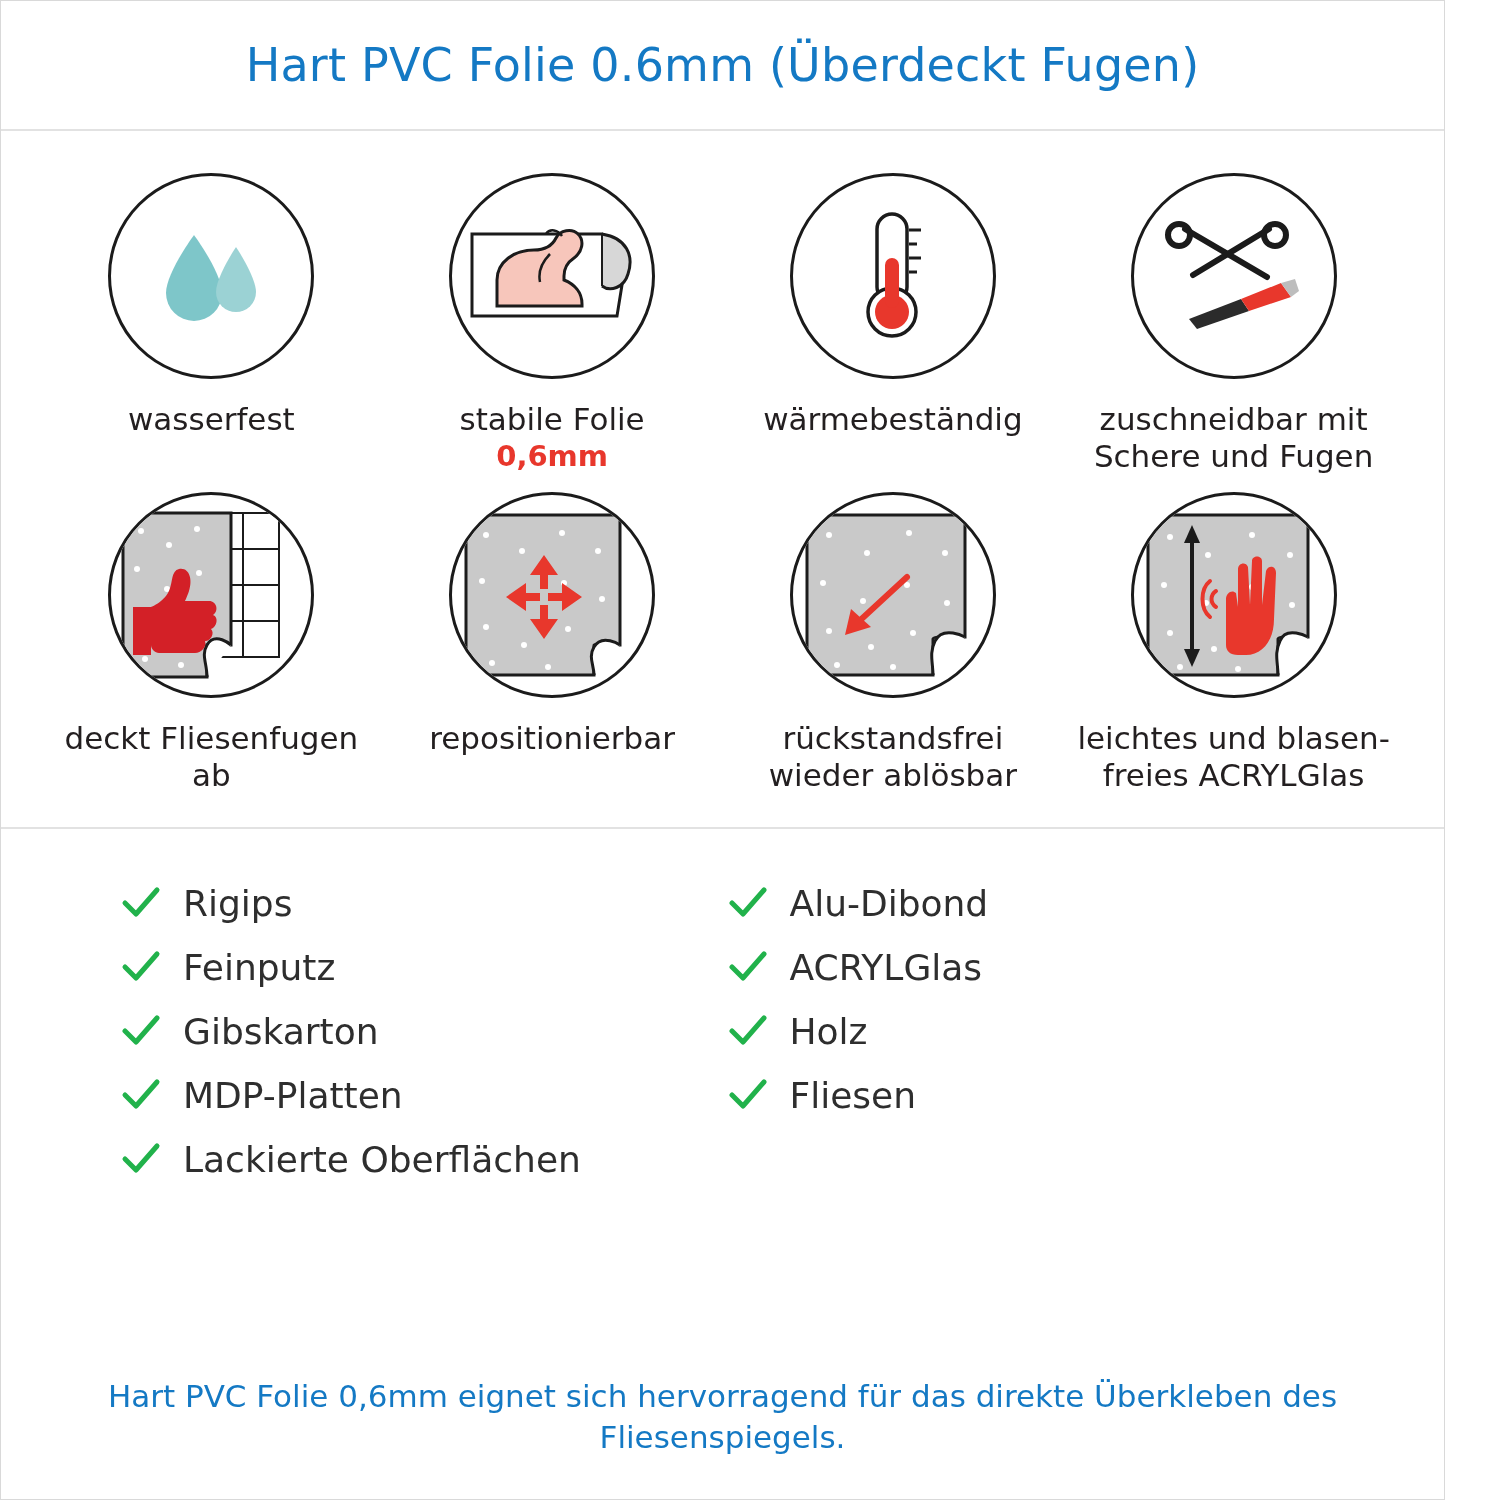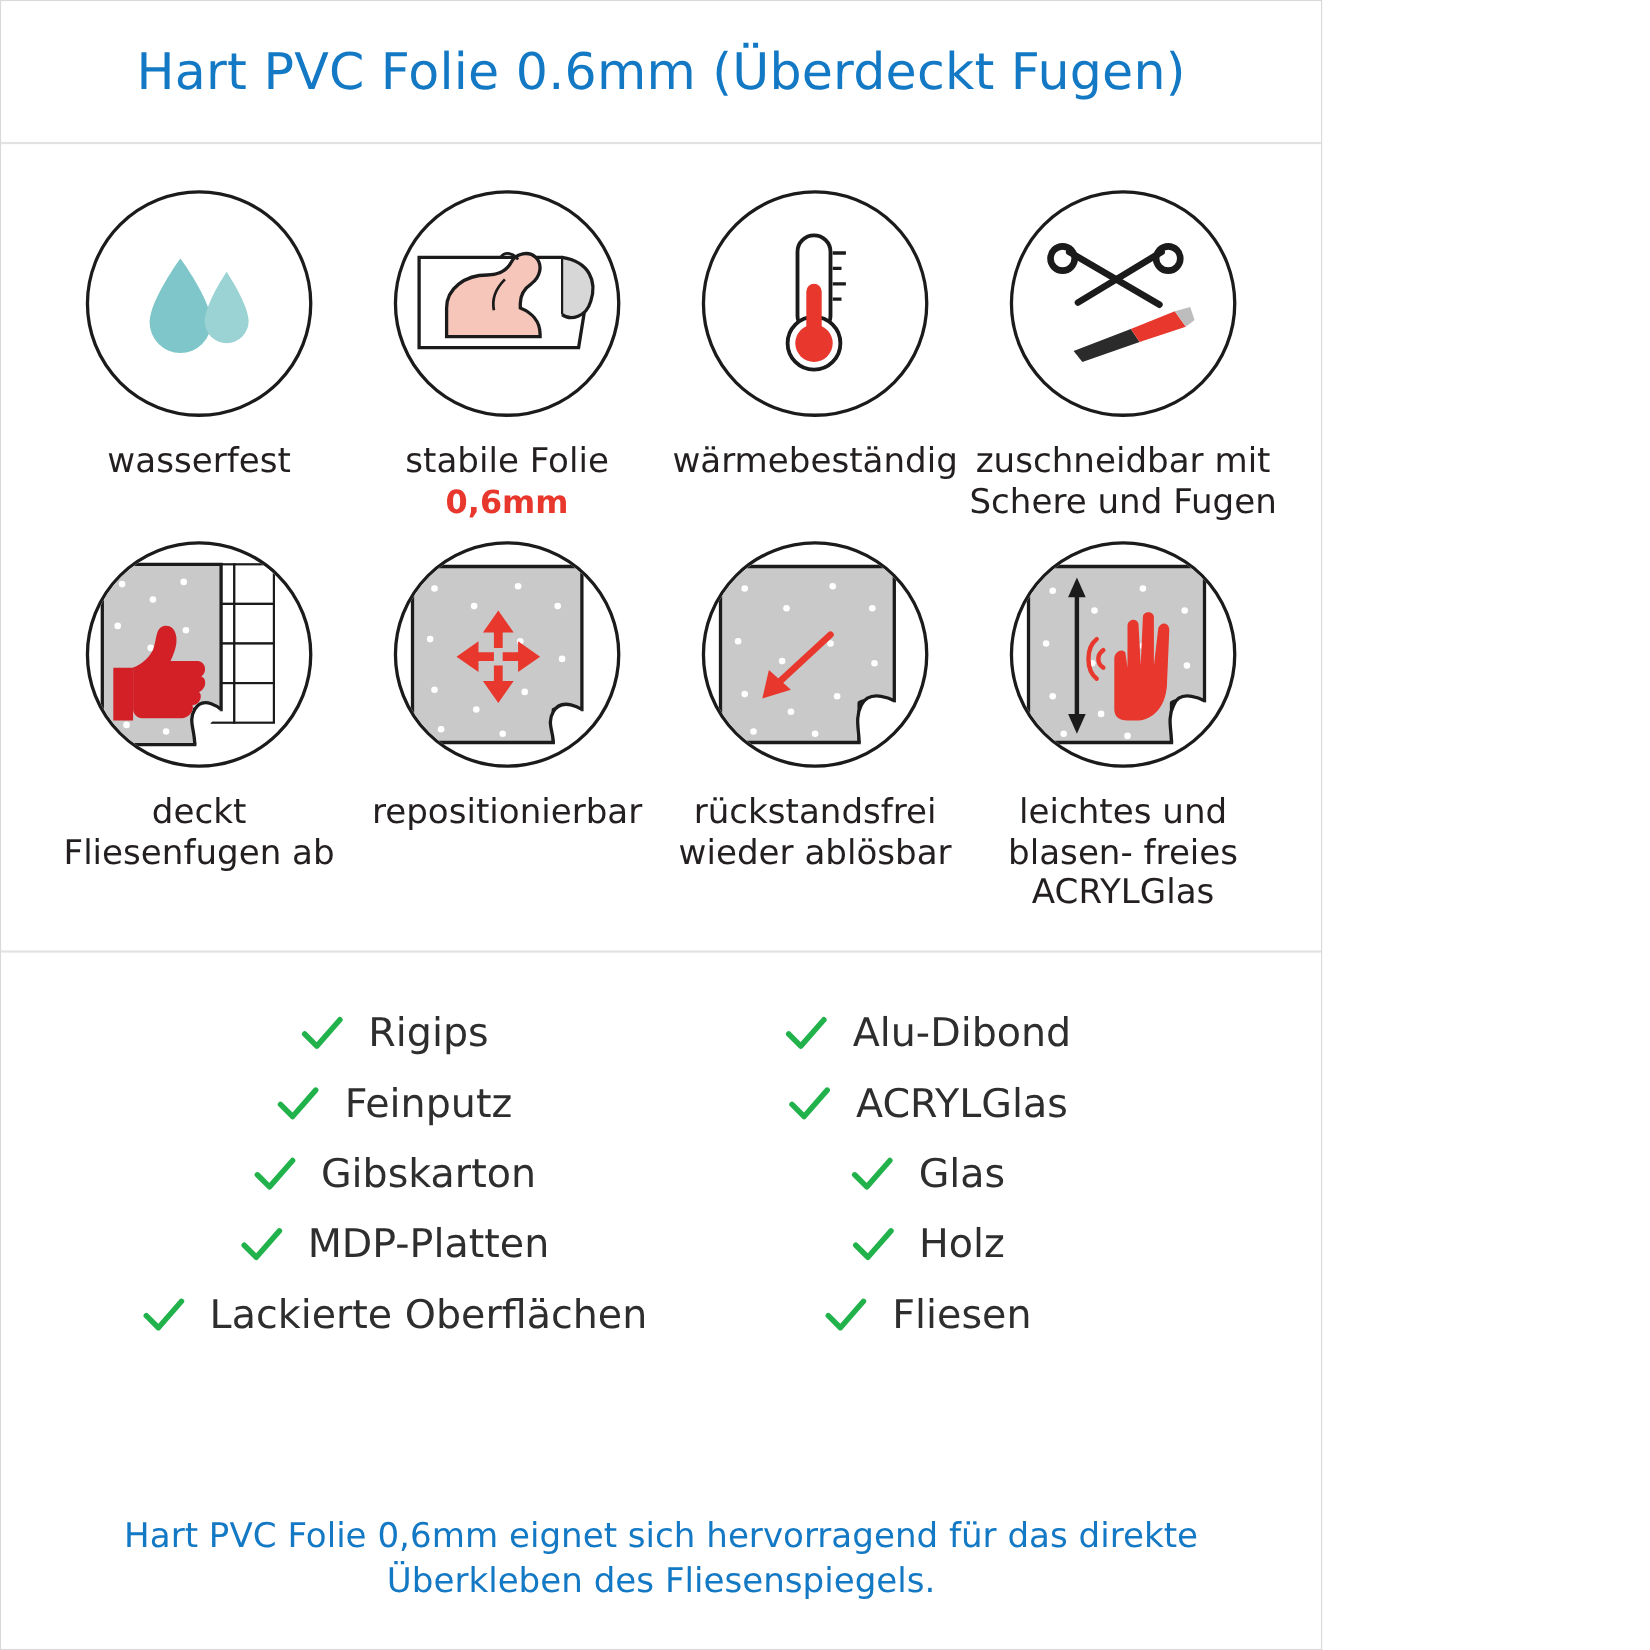--- a/index.html
+++ b/index.html
@@ -9,21 +9,21 @@
   }
   body {
     width: 1500px;
     height: 1500px;
     font-family: "DejaVu Sans", sans-serif;
     color: #231f20;
     overflow: hidden;
   }
   .page {
     position: relative;
-    width: 1202px;
+    width: 1445px;
     height: 1500px;
     box-sizing: border-box;
     border: 1px solid #d9d9d9;
   }
 
   
   .header {
     height: 128px;
     display: flex;
     align-items: center;
@@ -103,21 +103,20 @@
     flex-direction: column;
     gap: 8px;
   }
   .sub-item {
     display: flex;
     align-items: center;
     gap: 22px;
     font-size: 36px;
     color: #2e2e2e;
     height: 56px;
-    justify-content: center;
   }
   .check {
     width: 40px;
     height: 40px;
     flex: 0 0 40px;
     position: relative;
   }
   .check svg { display: block; }
 
   
@@ -405,28 +404,20 @@
             </svg>
         </span>
         <span>ACRYLGlas</span>
       </div>
       <div class="sub-item">
         <span class="check">
           <svg width="40" height="40" viewBox="0 0 40 40">
               <path d="M4 20 L15 31 L36 7" fill="none" stroke="#21b24b" stroke-width="5" stroke-linecap="round" stroke-linejoin="round"></path>
             </svg>
         </span>
-        <span>Glas</span>
-      </div>
-      <div class="sub-item">
-        <span class="check">
-          <svg width="40" height="40" viewBox="0 0 40 40">
-              <path d="M4 20 L15 31 L36 7" fill="none" stroke="#21b24b" stroke-width="5" stroke-linecap="round" stroke-linejoin="round"></path>
-            </svg>
-        </span>
         <span>Holz</span>
       </div>
       <div class="sub-item">
         <span class="check">
           <svg width="40" height="40" viewBox="0 0 40 40">
               <path d="M4 20 L15 31 L36 7" fill="none" stroke="#21b24b" stroke-width="5" stroke-linecap="round" stroke-linejoin="round"></path>
             </svg>
         </span>
         <span>Fliesen</span>
       </div>

